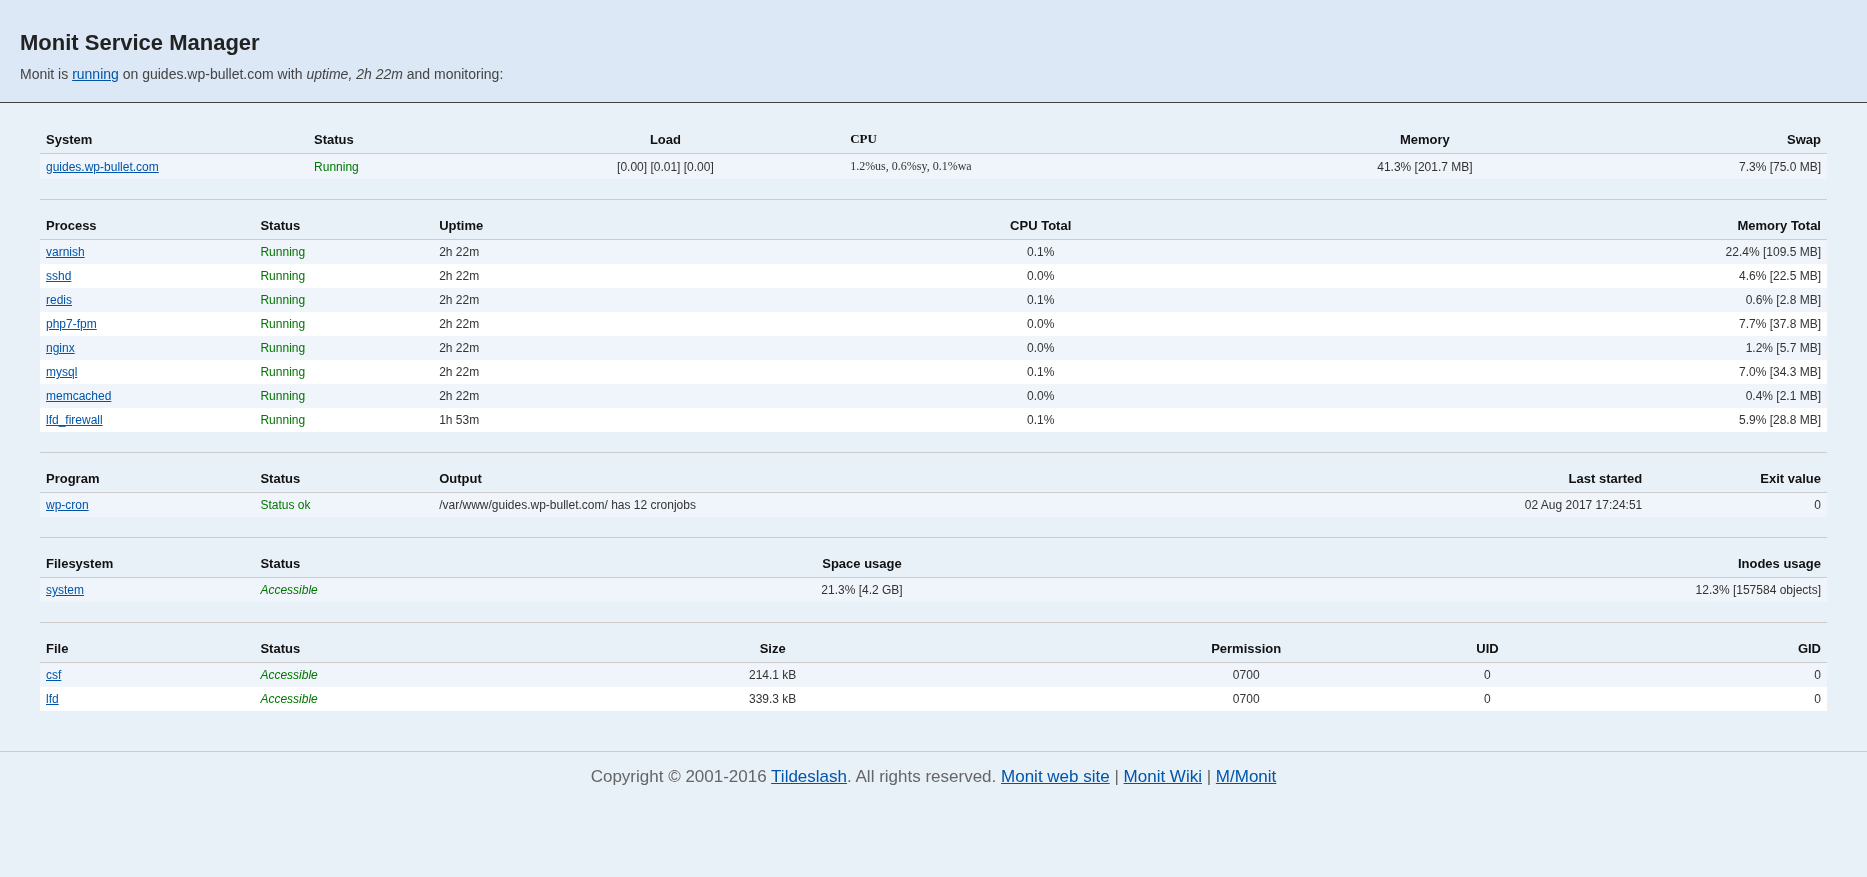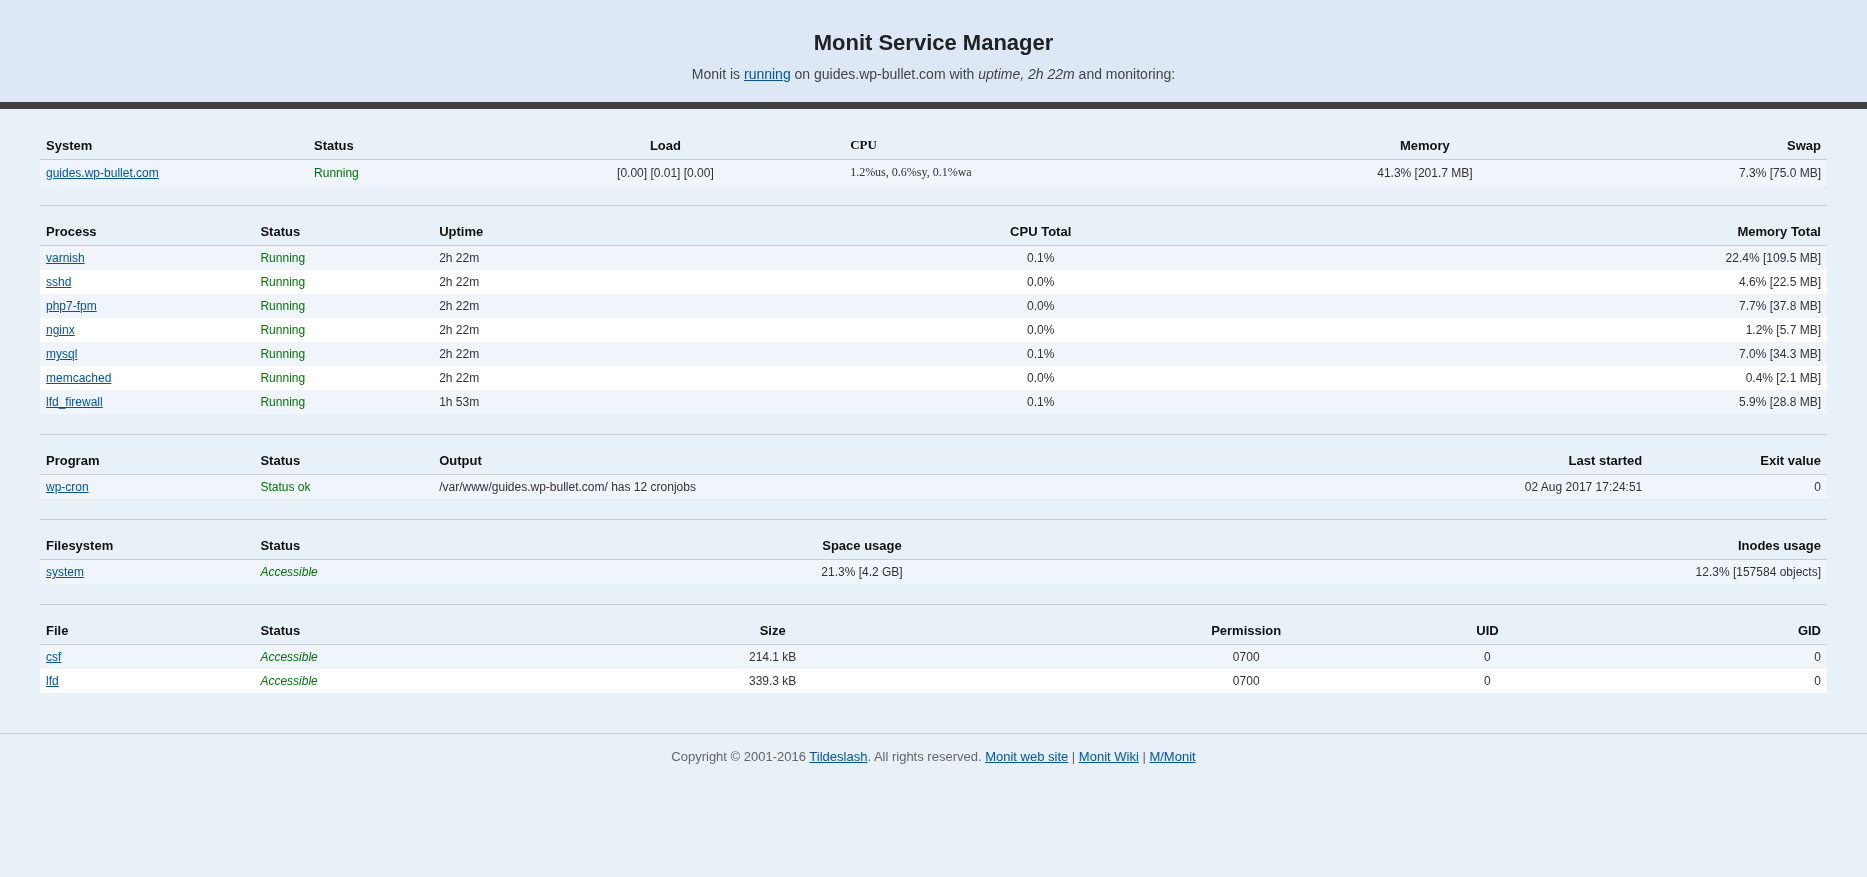--- a/index.html
+++ b/index.html
@@ -4,23 +4,22 @@
   <style>
     * { box-sizing: border-box; margin: 0; padding: 0; }
     body {
       font-family: Arial, Helvetica, sans-serif;
       font-size: 13px;
       background: #e8f0f8;
       color: #333;
     }
     .header {
       background: #dce8f5;
-      text-align: center;
       padding: 30px 20px 20px;
-      border-bottom: 7px solid #404040;
+      border-bottom: 1px solid #404040;
     }
     .header h1 {
       font-size: 22px;
       font-weight: bold;
       color: #222;
       margin-bottom: 10px;
     }
     .header p {
       font-size: 14px;
       color: #444;
@@ -84,21 +83,21 @@
       margin: 10px 0;
     }
     .text-right {
       text-align: right;
     }
     .text-center {
       text-align: center;
     }
     footer {
       text-align: center;
-      font-size: 13px;
+      font-size: 17px;
       color: #666;
       padding: 15px;
       border-top: 1px solid #ccc;
       background: #e8f0f8;
     }
     footer a {
       color: #0055aa;
       text-decoration: underline;
     }
     
@@ -196,20 +195,27 @@
       <td class="text-right">22.4% [109.5 MB]</td>
     </tr>
           <tr>
       <td><a href="#" class="service-link">sshd</a></td>
       <td><span class="status-running">Running</span></td>
       <td class="text-center">2h 22m</td>
       <td class="text-center">0.0%</td>
       <td class="text-right">4.6% [22.5 MB]</td>
     </tr>
           <tr>
+      <td><a href="#" class="service-link">redis</a></td>
+      <td><span class="status-running">Running</span></td>
+      <td class="text-center">2h 22m</td>
+      <td class="text-center">0.1%</td>
+      <td class="text-right">0.6% [2.8 MB]</td>
+    </tr>
+          <tr>
       <td><a href="#" class="service-link">php7-fpm</a></td>
       <td><span class="status-running">Running</span></td>
       <td class="text-center">2h 22m</td>
       <td class="text-center">0.0%</td>
       <td class="text-right">7.7% [37.8 MB]</td>
     </tr>
           <tr>
       <td><a href="#" class="service-link">nginx</a></td>
       <td><span class="status-running">Running</span></td>
       <td class="text-center">2h 22m</td>

